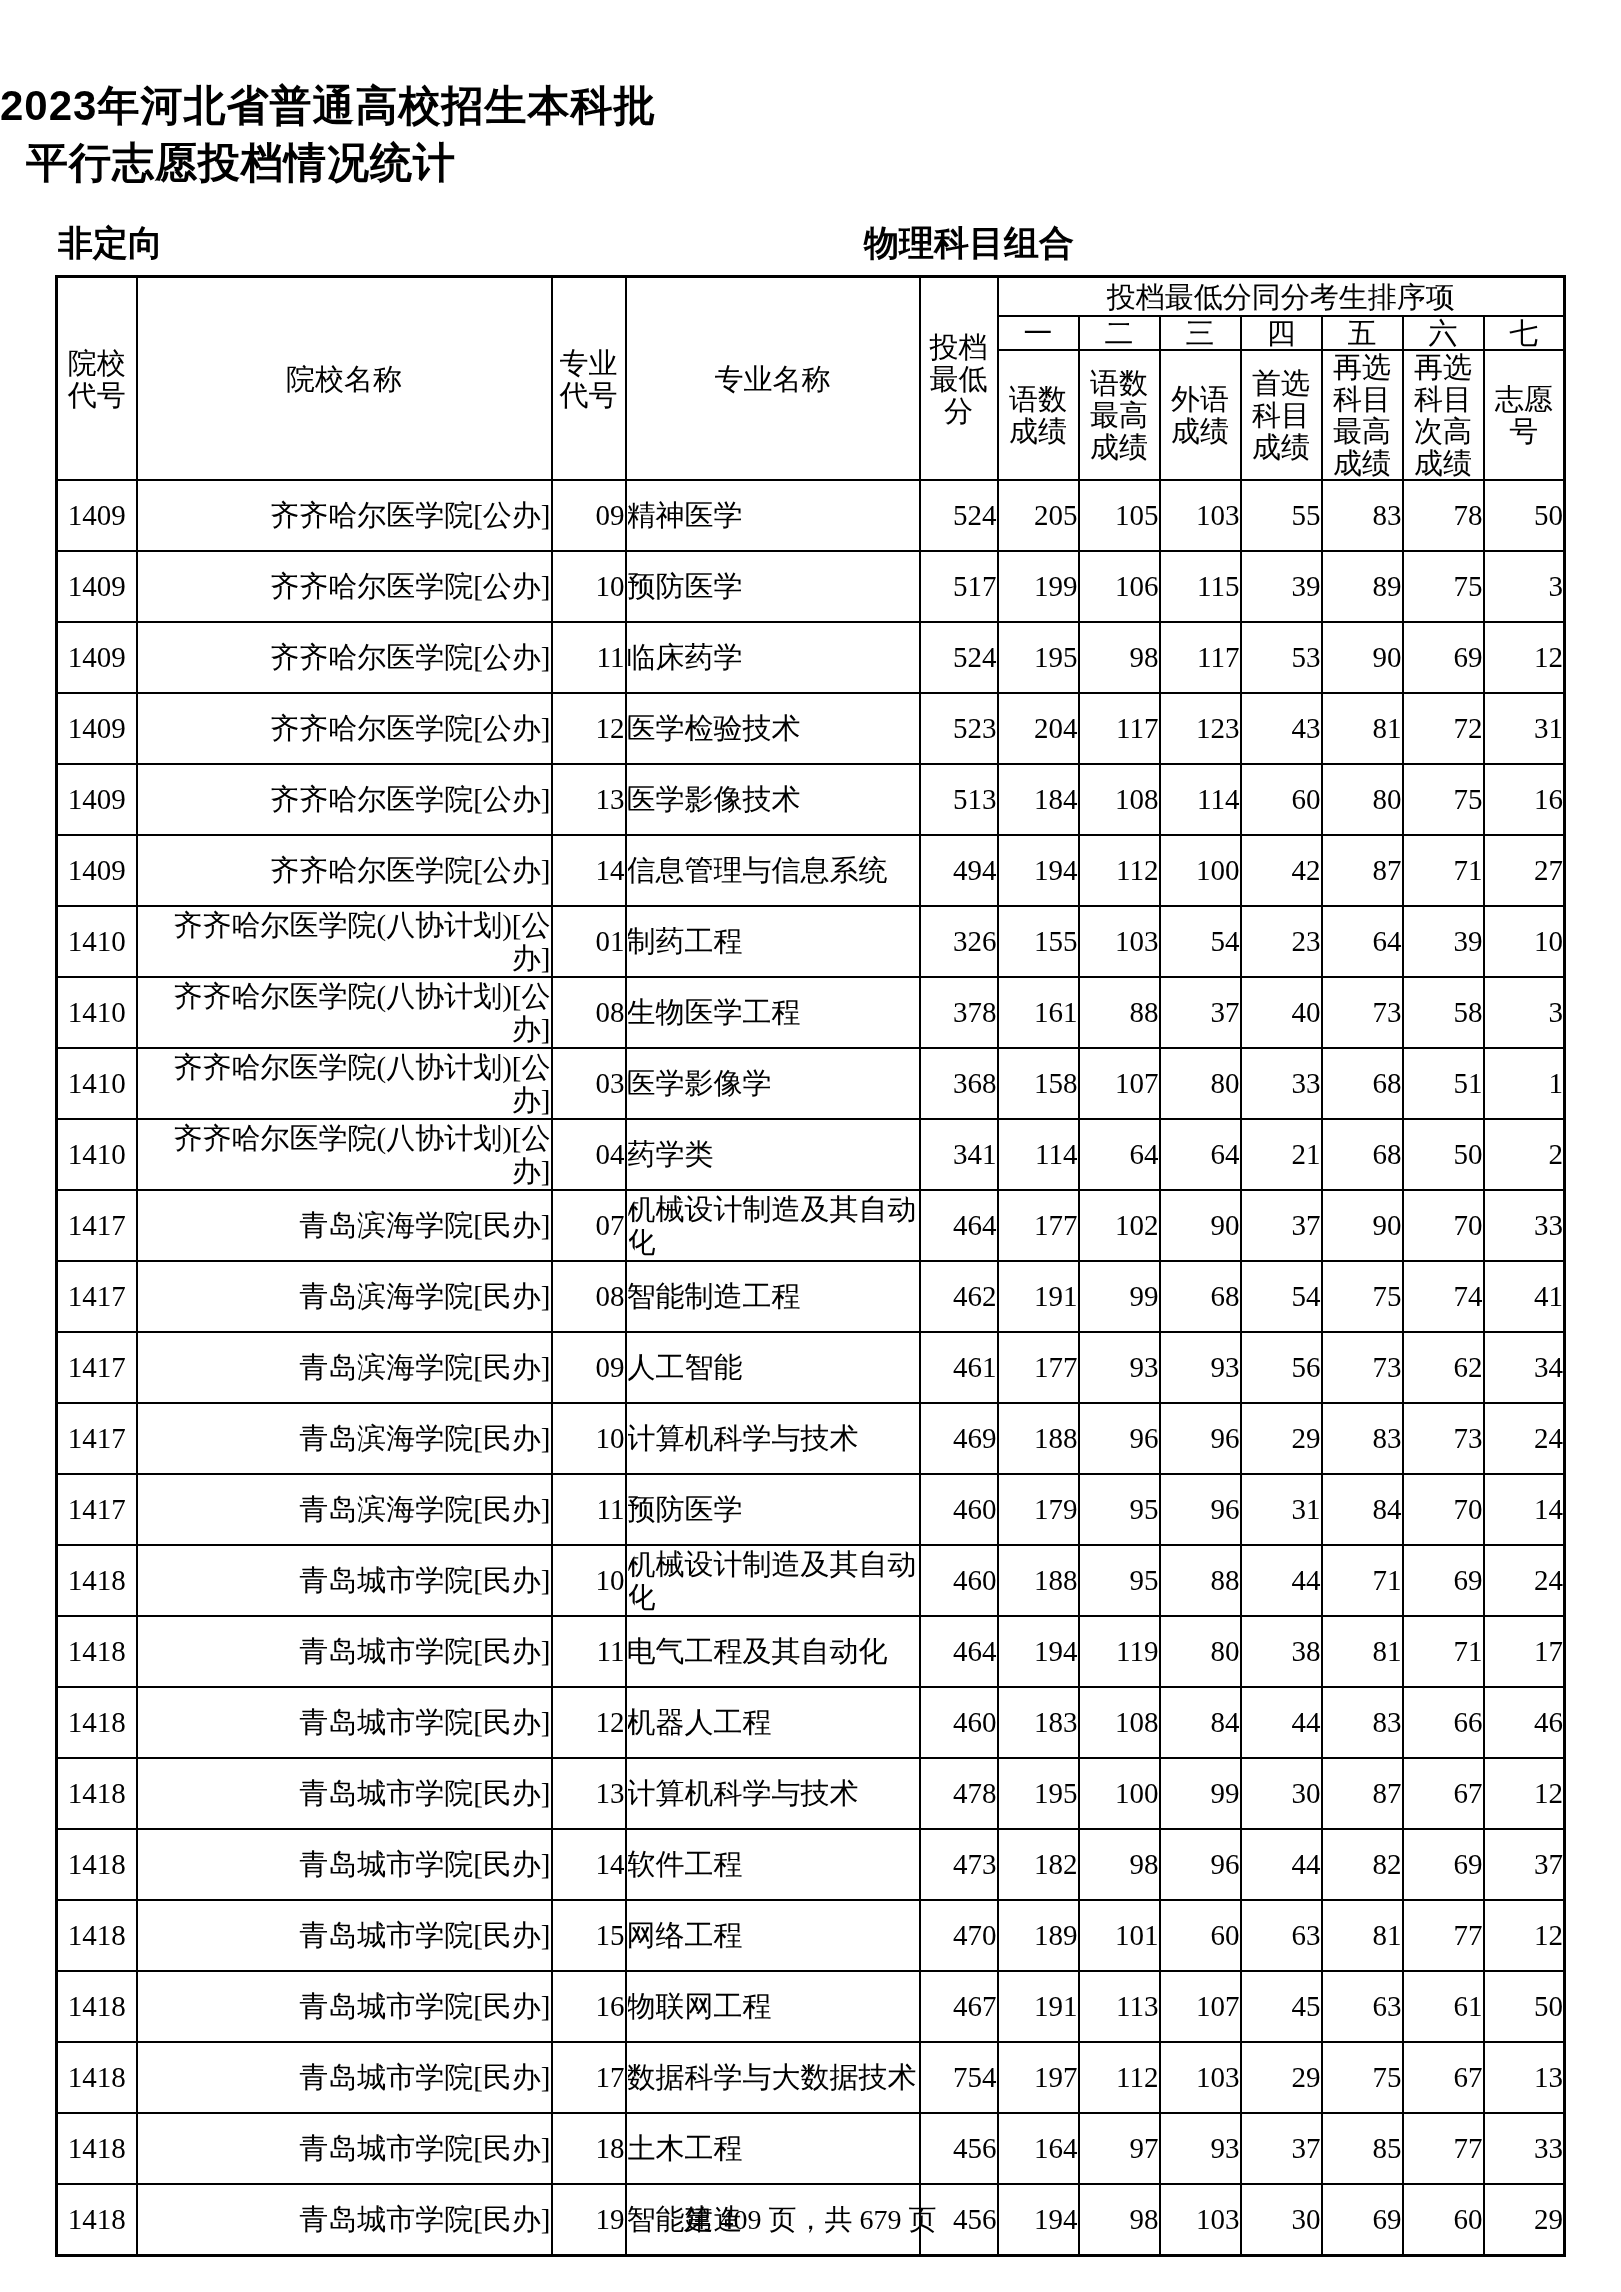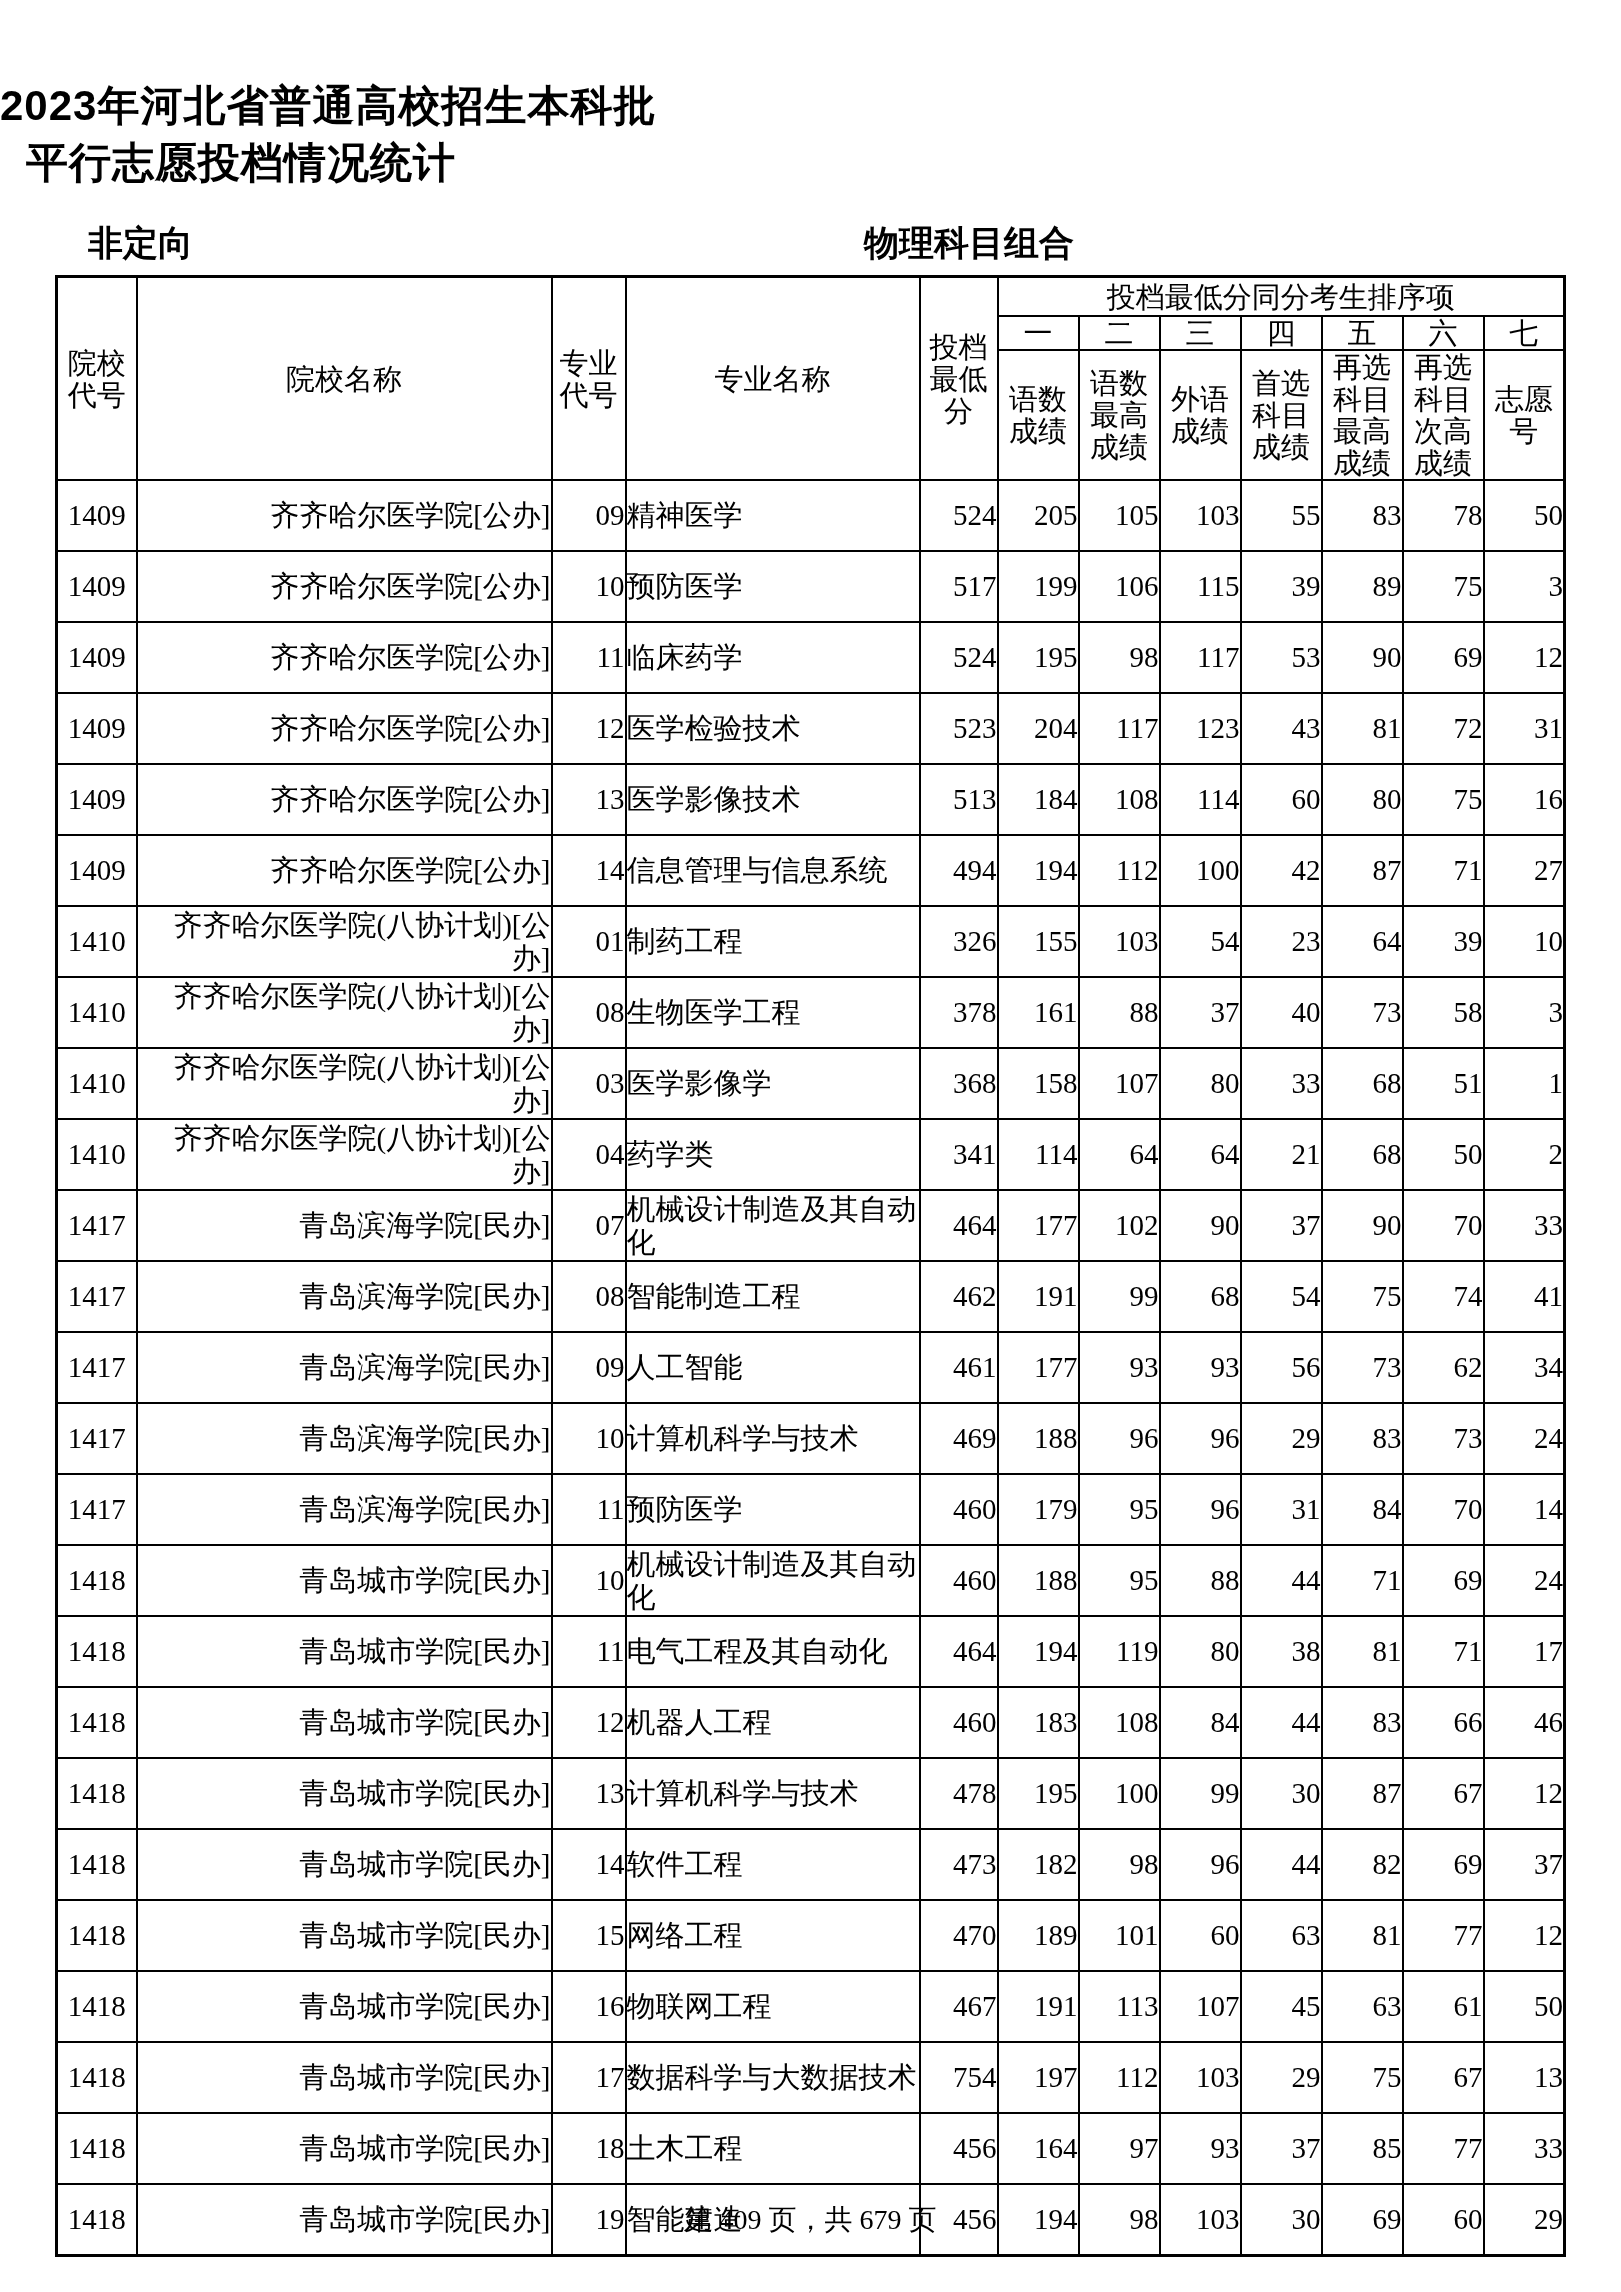--- a/index.html
+++ b/index.html
@@ -12,21 +12,21 @@
     position:absolute;left:0;width:100%;
     font-weight:bold;font-size:42px;letter-spacing:1px;
     font-family:"Liberation Sans", sans-serif;
   }
   #title1{top:78px;}
   #title2{top:135px;margin-left:26px;}
   .subtitle{
     position:absolute;top:220px;font-size:35px;font-weight:bold;
     font-family:"Liberation Sans", sans-serif;
   }
-  #sub-left{left:88px;}
+  #sub-left{left:58px;}
   #sub-right{left:864px;}
   table#grid{
     position:absolute;left:55px;top:275px;width:1511px;
     border-collapse:collapse;table-layout:fixed;
     border:3.9px solid #000;
   }
   #grid th,#grid td{
     border:2.9px solid #000;padding:0;overflow:hidden;
     font-weight:normal;
   }
@@ -36,21 +36,21 @@
   }
   .group-hdr{height:37px;line-height:31px;margin-left:10px;}
   .num-hdr{height:31px;line-height:27.4px;}
   tr.labels-row{height:126px;}
   #grid td{
     font-size:29px;height:69px;vertical-align:middle;line-height:33px;
   }
   .c-code{text-align:center;}
   .c-name{text-align:right;padding-left:7.8px;}
   .c-mcode{text-align:right;}
-  .c-mname{text-align:left;padding-left:5.9px;}
+  .c-mname{text-align:left;padding-left:5.9px;border-radius:28px;}
   .c-num{text-align:right;padding-right:7.8px;}
   .footer{
     position:absolute;top:2201px;left:0;width:100%;
     text-align:center;font-size:28px;
   }
 </style>
 </head>
 <body>
 
 <div class="title" id="title1">2023年河北省普通高校招生本科批</div>

